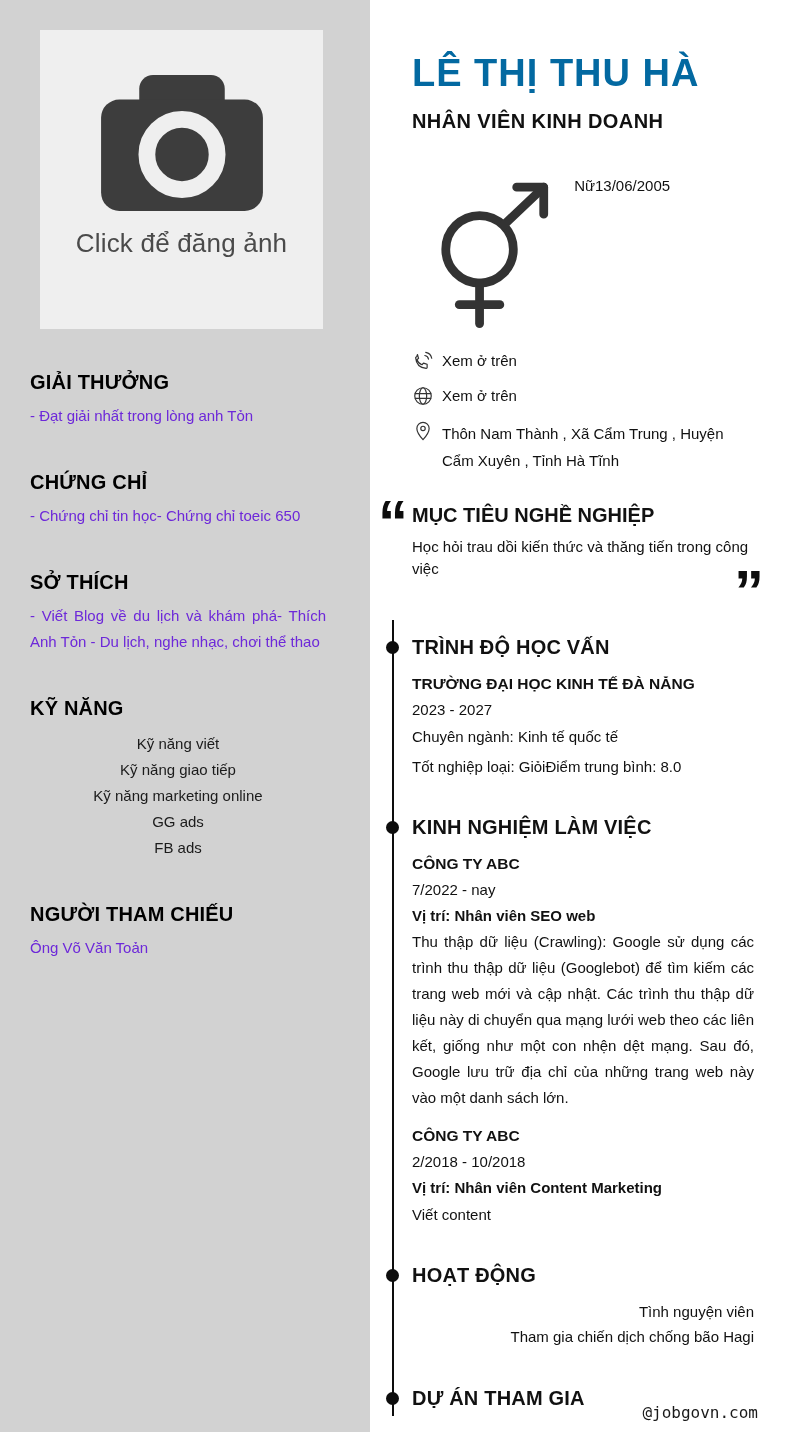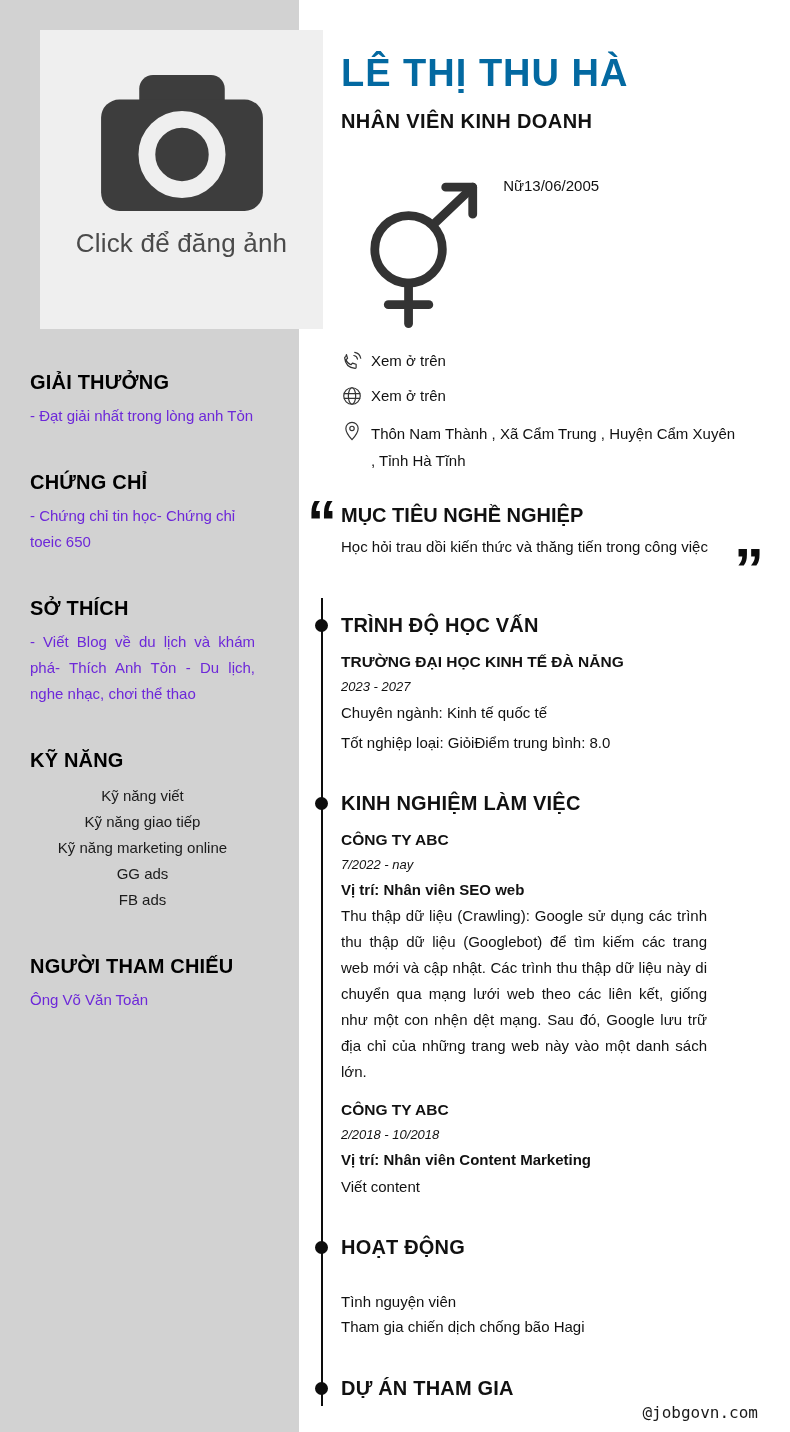--- a/index.html
+++ b/index.html
@@ -5,21 +5,21 @@
   html,body{margin:0;padding:0;}
   body{
     width:790px;height:1432px;
     font-family:"Liberation Sans", sans-serif;
     color:#111;background:#fff;overflow:hidden;
   }
   .page{width:790px;height:1432px;display:flex;position:relative;}
 
   
   .sidebar{
-    width:299px;flex-shrink:0;background:#d2d2d2;
+    width:370px;flex-shrink:0;background:#d2d2d2;
     padding:30px 44px 0 30px;box-sizing:border-box;
   }
   .photo-box{
     width:283px;height:299px;margin-left:10px;background:#efefef;
     display:flex;flex-direction:column;align-items:center;
     padding-top:42px;box-sizing:border-box;cursor:pointer;
   }
   .photo-box .cam{display:block;}
   .photo-caption{
     margin-top:14px;font-size:26px;color:#4a4a4a;letter-spacing:0.2px;
@@ -57,27 +57,27 @@
 
   .timeline{position:relative;margin-top:56px;}
   .timeline::before{
     content:"";position:absolute;left:-20px;top:-16px;bottom:-6px;width:2px;background:#0d0d0d;
   }
   .tl-section{margin-top:38px;}
   .tl-section:first-child{margin-top:0;}
   .tl-section h2{font-size:20px;font-weight:700;margin:0;position:relative;letter-spacing:0.2px;}
   .dot{position:absolute;left:-26px;top:5px;width:13px;height:13px;border-radius:50%;background:#0d0d0d;}
   .org{font-size:15.5px;font-weight:700;margin-top:16px;}
-  .period{font-size:13px;font-style:italic;margin-top:8px;}
+  .period{font-size:15px;margin-top:8px;}
   .pos{font-size:15px;font-weight:700;margin-top:9px;}
   .line{font-size:15px;margin-top:8px;line-height:22px;}
   .desc{font-size:15px;line-height:26px;text-align:justify;margin-top:5px;max-width:366px;}
   .job2{margin-top:16px;}
   .act{font-size:15px;line-height:25px;margin-top:0;}
-  .act-wrap{margin-top:30px;}
+  .act-wrap{margin-top:12px;text-align:right;}
 
   .footer-mark{
     position:absolute;right:32px;bottom:10px;
     font-family:"DejaVu Sans Mono", monospace;font-size:16px;color:#1a1a1a;
   }
   svg.lin{stroke:#333;fill:none;stroke-width:1.3;stroke-linecap:round;stroke-linejoin:round;}
 </style>
 </head>
 <body>
 

